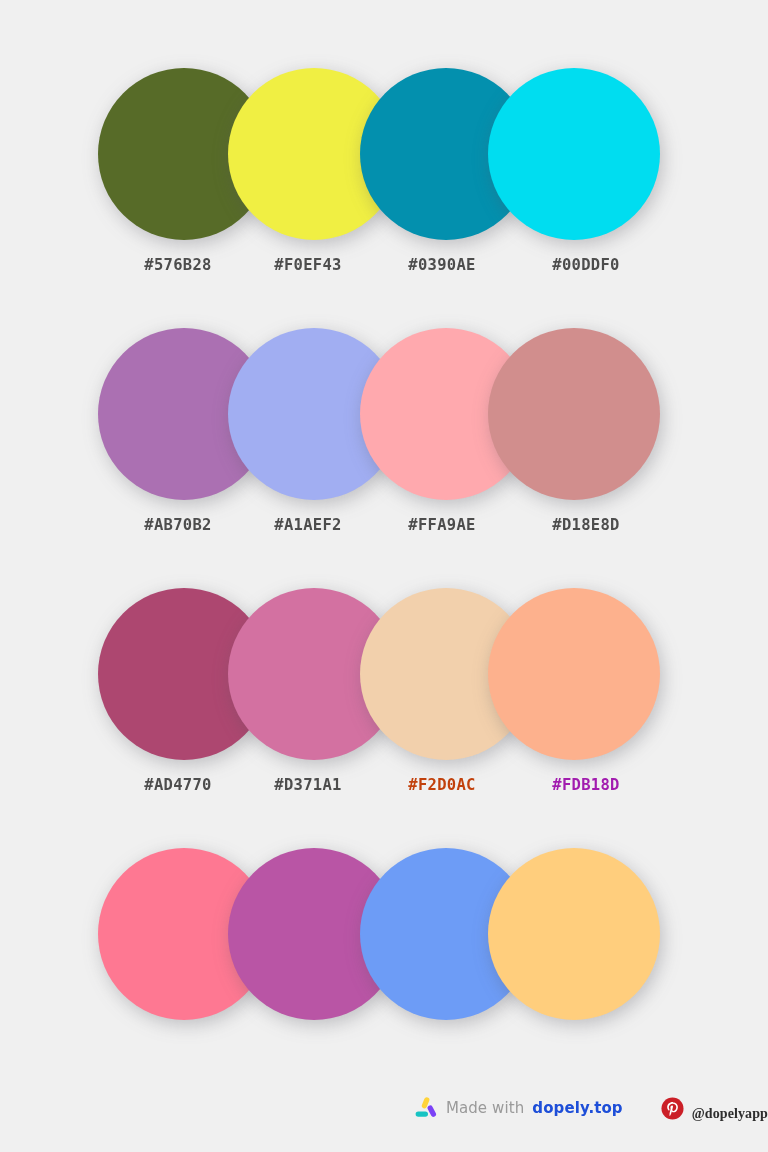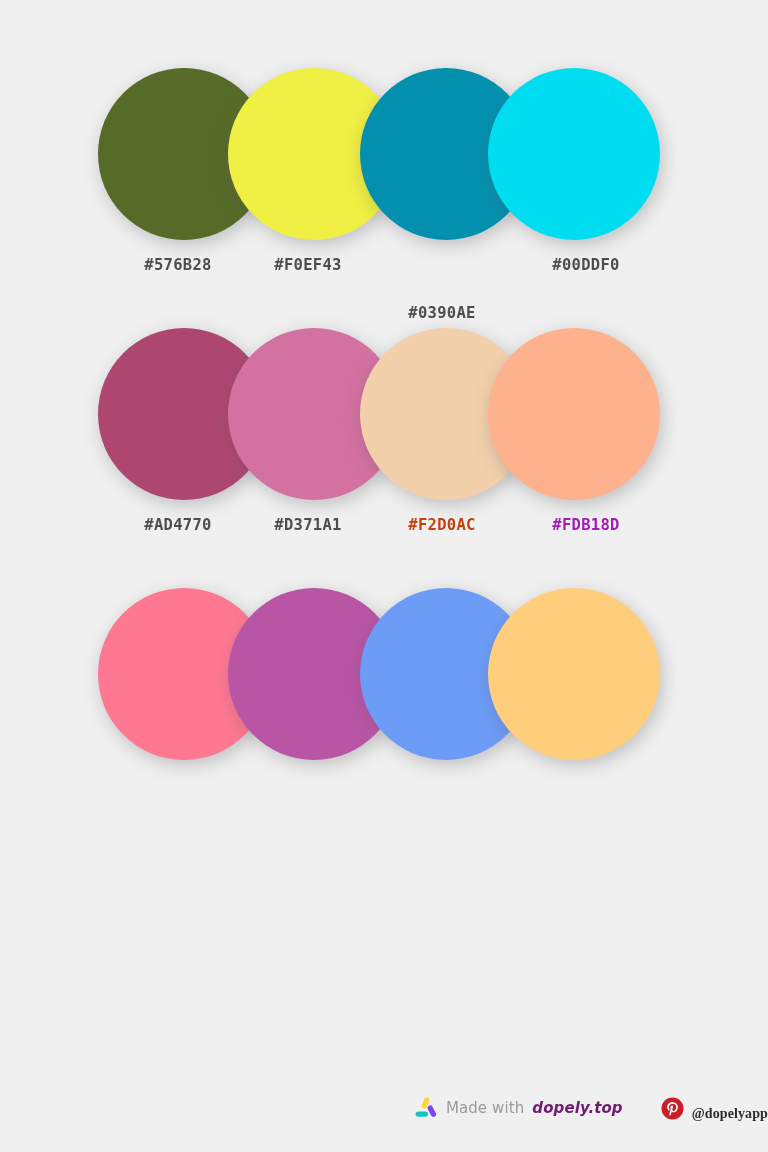--- a/index.html
+++ b/index.html
@@ -152,25 +152,39 @@
     <div class="palette-row">
       <div class="swatch-strip">
         <div class="swatch s0" style="background-color: rgb(87, 107, 40);"></div>
         <div class="swatch s1" style="background-color: rgb(240, 239, 67);"></div>
         <div class="swatch s2" style="background-color: rgb(3, 144, 174);"></div>
         <div class="swatch s3" style="background-color: rgb(0, 221, 240);"></div>
       </div>
       <div class="labels-strip">
         <div class="swatch-label s0" style="color: rgb(77, 77, 77);">#576B28</div>
         <div class="swatch-label s1" style="color: rgb(77, 77, 77);">#F0EF43</div>
-        <div class="swatch-label s2" style="color: rgb(77, 77, 77); margin-top: 48px;">#0390AE</div>
+        <div class="swatch-label s2" style="color: rgb(77, 77, 77);">#0390AE</div>
         <div class="swatch-label s3" style="color: rgb(77, 77, 77);">#00DDF0</div>
       </div>
     </div>
 
+    <div class="palette-row">
+      <div class="swatch-strip">
+        <div class="swatch s0" style="background-color: rgb(171, 112, 178);"></div>
+        <div class="swatch s1" style="background-color: rgb(161, 174, 242);"></div>
+        <div class="swatch s2" style="background-color: rgb(255, 169, 174);"></div>
+        <div class="swatch s3" style="background-color: rgb(209, 142, 141);"></div>
+      </div>
+      <div class="labels-strip">
+        <div class="swatch-label s0" style="color: rgb(77, 77, 77);">#AB70B2</div>
+        <div class="swatch-label s1" style="color: rgb(77, 77, 77);">#A1AEF2</div>
+        <div class="swatch-label s2" style="color: rgb(77, 77, 77);">#FFA9AE</div>
+        <div class="swatch-label s3" style="color: rgb(77, 77, 77);">#D18E8D</div>
+      </div>
+    </div>
 
     <div class="palette-row">
       <div class="swatch-strip">
         <div class="swatch s0" style="background-color: rgb(173, 71, 112);"></div>
         <div class="swatch s1" style="background-color: rgb(211, 113, 161);"></div>
         <div class="swatch s2" style="background-color: rgb(242, 208, 172);"></div>
         <div class="swatch s3" style="background-color: rgb(253, 177, 141);"></div>
       </div>
       <div class="labels-strip">
         <div class="swatch-label s0" style="color: rgb(77, 77, 77);">#AD4770</div>
@@ -193,21 +207,21 @@
 
   <div class="footer">
 
     <div class="footer-group">
       <svg class="dopely-logo" viewBox="0 0 24 24">
         <rect id="logo-yellow" x="9.0" y="1.0" width="5.2" height="11.6" rx="2.6" transform="rotate(22 11.6 6.8)" fill="#FFD43B"></rect>
         <rect id="logo-purple" x="15.2" y="9.0" width="5.2" height="12.2" rx="2.6" transform="rotate(-28 17.8 15.1)" fill="#7B42F6"></rect>
         <rect id="logo-teal" x="1.6" y="15.4" width="12.4" height="5.4" rx="2.7" fill="#17C3C3"></rect>
       </svg>
       <span class="footer-made" style="color: rgb(154, 154, 154);">Made with</span>
-      <span class="footer-brand" style="color: #701a75; font-style: italic;">dopely.top</span>
+      <span class="footer-brand" style="color: #1d4ed8;">dopely.top</span>
     </div>
 
     <div class="footer-group">
       <svg class="pinterest-icon" viewBox="0 0 24 24">
         <circle cx="12" cy="12" r="11.5" fill="#CB1F27"></circle>
         <path d="M12.55 5.3c-4.0 0-6.1 2.6-6.1 5.45 0 1.32.72 2.97 1.87 3.49.17.08.27.05.31-.13.03-.13.19-.75.26-1.04a.28.28 0 0 0-.06-.26 3.47 3.47 0 0 1-.68-2.02c0-1.95 1.5-3.84 4.06-3.84 2.21 0 3.76 1.47 3.76 3.57 0 2.37-1.22 4.02-2.81 4.02-.88 0-1.53-.71-1.32-1.58.25-1.04.74-2.17.74-2.92 0-.67-.37-1.23-1.13-1.23-.9 0-1.62.91-1.62 2.13 0 .78.27 1.3.27 1.3s-.92 3.85-1.08 4.53c-.3 1.27-.05 2.82-.02 2.98.02.09.13.12.19.05.08-.1 1.1-1.34 1.45-2.58.1-.35.57-2.2.57-2.2.28.53 1.11.99 1.99.99 2.62 0 4.4-2.37 4.4-5.54 0-2.4-2.06-4.64-5.05-4.64z" fill="#FFFFFF"></path>
       </svg>
       <span class="footer-handle" style="color: rgb(46, 46, 46);">@dopelyapp</span>
     </div>
 

